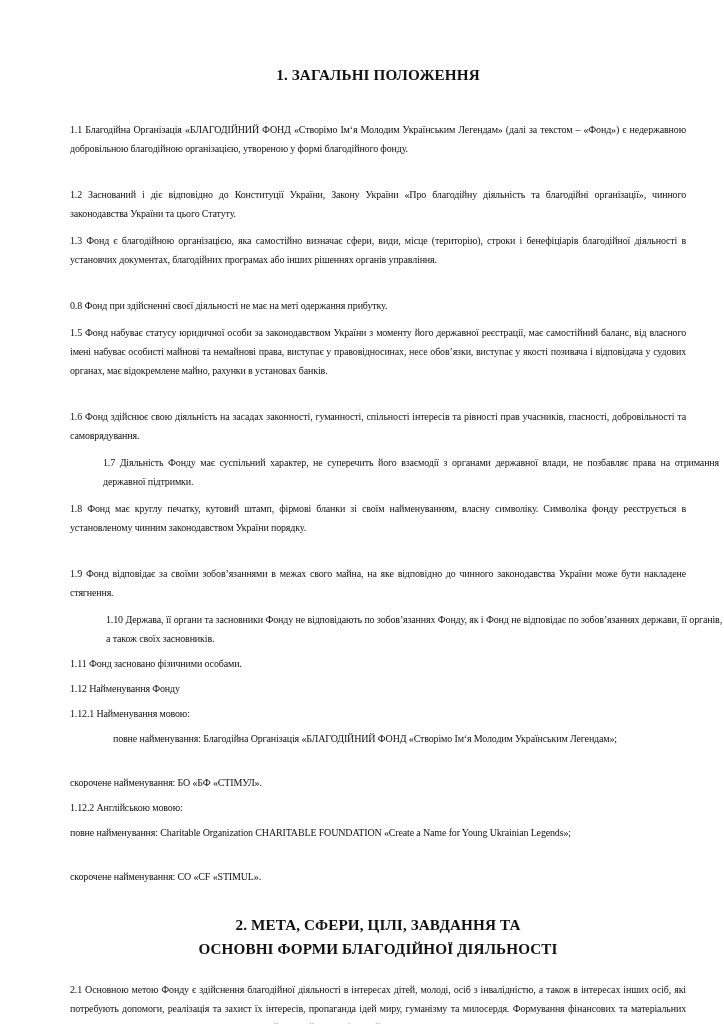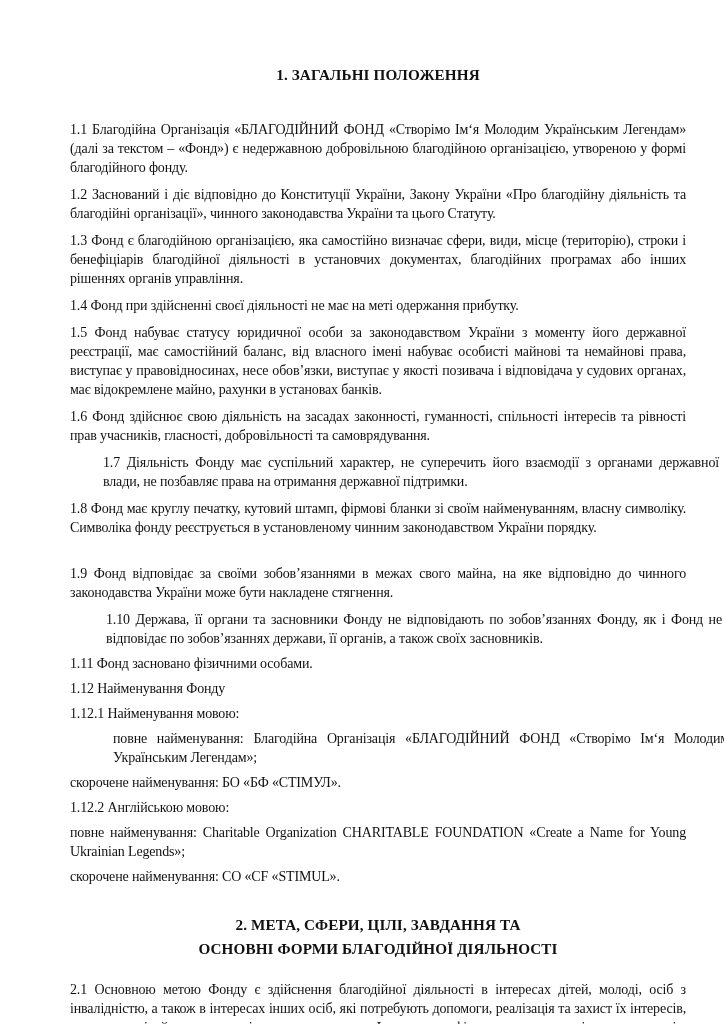--- a/index.html
+++ b/index.html
@@ -3,34 +3,34 @@
 <meta charset="utf-8">
 <style>
   html, body { margin:0; padding:0; background:#ffffff; }
   body { width:724px; height:1024px; overflow:hidden; position:relative;
          font-family:"Liberation Serif", serif; color:#111; }
   .page { position:absolute; left:0; top:0; width:629px; height:1024px; }
   .content { position:absolute; left:70px; top:0; width:616px; }
   .h1 { position:absolute; left:0; width:616px; text-align:center; font-weight:bold;
         font-size:15.2px; letter-spacing:0.1px; }
   .p { position:absolute; left:0; width:616px; text-align:justify; text-align-last:left;
-       font-size:14px; line-height:19px; letter-spacing:-0.15px; }
+       font-size:10px; line-height:19px; letter-spacing:-0.15px; }
 </style>
 </head>
 <body>
 
 <div class="page">
   <div class="content">
 
     <div class="h1" style="top:66px;">1. ЗАГАЛЬНІ ПОЛОЖЕННЯ</div>
 
     <div class="p" style="top: 120px;">1.1 Благодійна Організація «БЛАГОДІЙНИЙ ФОНД «Створімо Ім‘я Молодим Українським Легендам» (далі за текстом – «Фонд») є недержавною добровільною благодійною організацією, утвореною у формі благодійного фонду.</div>
     <div class="p" style="top: 185px;">1.2 Заснований і діє відповідно до Конституції України, Закону України «Про благодійну діяльність та благодійні організації», чинного законодавства України та цього Статуту.</div>
     <div class="p" style="top: 231px;">1.3 Фонд є благодійною організацією, яка самостійно визначає сфери, види, місце (територію), строки і бенефіціарів благодійної діяльності в установчих документах, благодійних програмах або інших  рішеннях органів управління.</div>
-    <div class="p" style="top: 296px;">1.4 Фонд при здійсненні своєї діяльності не має на меті одержання прибутку.</div>
+    <div class="p" style="top: 296px;">0.8 Фонд при здійсненні своєї діяльності не має на меті одержання прибутку.</div>
     <div class="p" style="top: 323px;">1.5 Фонд набуває статусу юридичної особи за законодавством України з моменту його державної реєстрації, має самостійний баланс, від власного імені набуває  особисті  майнові та  немайнові  права, виступає у правовідносинах, несе обов’язки, виступає у якості позивача і відповідача у судових органах, має відокремлене майно, рахунки в установах банків.</div>
     <div class="p" style="top: 407px;">1.6 Фонд здійснює свою діяльність на засадах законності, гуманності, спільності інтересів та рівності прав учасників, гласності, добровільності та самоврядування.</div>
     <div class="p" style="top: 453px; margin-left: 33px;">1.7 Діяльність Фонду має суспільний характер, не суперечить його взаємодії з органами державної влади, не позбавляє права на отримання державної підтримки.</div>
     <div class="p" style="top: 499px;">1.8 Фонд має круглу печатку, кутовий штамп, фірмові бланки зі своїм найменуванням, власну символіку. Символіка  фонду  реєструється  в установленому чинним законодавством України порядку.</div>
     <div class="p" style="top: 564px;">1.9 Фонд відповідає за своїми зобов’язаннями в межах свого майна, на яке відповідно до чинного  законодавства  України  може  бути  накладене стягнення.</div>
     <div class="p" style="top: 610px; margin-left: 36px;">1.10 Держава, її органи та засновники Фонду не відповідають по зобов’язаннях Фонду, як і Фонд не відповідає по зобов’язаннях держави, її органів, а також своїх засновників.</div>
     <div class="p" style="top: 654px;">1.11 Фонд засновано фізичними особами.</div>
     <div class="p" style="top: 679px;">1.12 Найменування Фонду</div>
     <div class="p" style="top: 704px;">1.12.1 Найменування мовою:</div>
     <div class="p" style="top: 729px; margin-left: 43px;">повне найменування: Благодійна Організація «БЛАГОДІЙНИЙ ФОНД «Створімо Ім‘я Молодим Українським Легендам»;</div>

